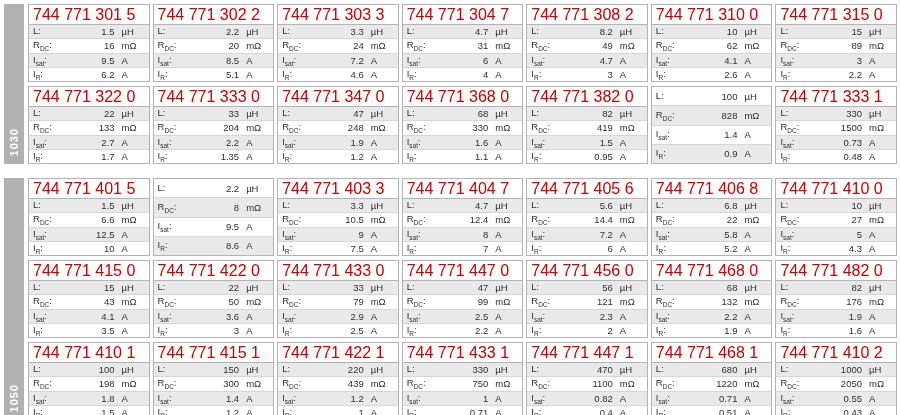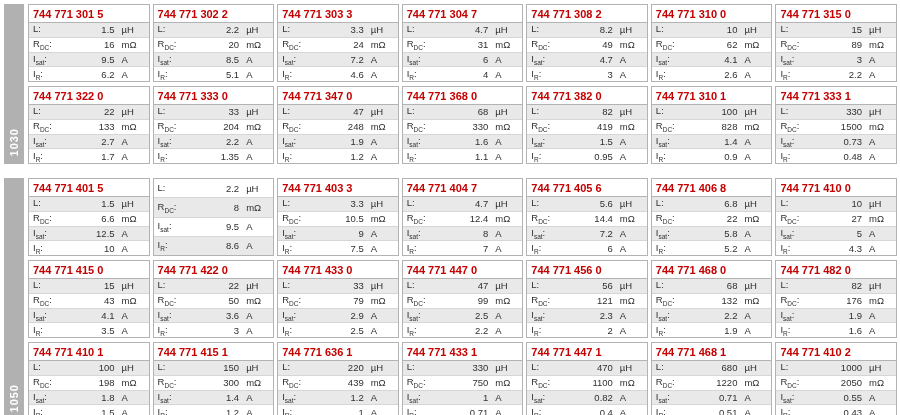--- a/index.html
+++ b/index.html
@@ -34,21 +34,21 @@
     background: #ffffff;
     border: 1px solid #b3b3b3;
     box-sizing: border-box;
     display: flex; flex-direction: column;
     overflow: hidden;
   }
   .card-header {
     flex: 0 0 16px;
     display: flex; align-items: center;
     padding: 1px 4px 0 4px;
-    font-size: 11px; font-weight: bold; color: #c40000;
+    font-size: 16px; font-weight: normal; color: #c40000;
     border-bottom: 1px solid #b3b3b3;
     white-space: nowrap;
     text-align: center;
   }
   .spec-row {
     flex: 1;
     display: flex; align-items: center;
     padding: 0 5px 0 4px;
     font-size: 9.5px; color: #303030;
     white-space: nowrap;
@@ -352,21 +352,20 @@
       <span class="spec-unit unit">A</span>
     </div>
     <div class="spec-row">
       <span class="spec-label"><span class="base">I</span><sub class="sub">R</sub><span class="colon">:</span></span>
       <span class="spec-value val">0.95</span>
       <span class="spec-unit unit">A</span>
     </div>
   </div>
 
   <div class="card">
-    <div class="card-header">744 771 310 1</div>
     <div class="spec-row">
       <span class="spec-label"><span class="base">L</span><sub class="sub"></sub><span class="colon">:</span></span>
       <span class="spec-value val">100</span>
       <span class="spec-unit unit">µH</span>
     </div>
     <div class="spec-row">
       <span class="spec-label"><span class="base">R</span><sub class="sub">DC</sub><span class="colon">:</span></span>
       <span class="spec-value val">828</span>
       <span class="spec-unit unit">mΩ</span>
     </div>
@@ -789,21 +788,21 @@
       <span class="spec-unit unit">A</span>
     </div>
     <div class="spec-row">
       <span class="spec-label"><span class="base">I</span><sub class="sub">R</sub><span class="colon">:</span></span>
       <span class="spec-value val">1.2</span>
       <span class="spec-unit unit">A</span>
     </div>
   </div>
 
   <div class="card">
-    <div class="card-header">744 771 636 1</div>
+    <div class="card-header">744 771 422 1</div>
     <div class="spec-row">
       <span class="spec-label"><span class="base">L</span><sub class="sub"></sub><span class="colon">:</span></span>
       <span class="spec-value val">220</span>
       <span class="spec-unit unit">µH</span>
     </div>
     <div class="spec-row">
       <span class="spec-label"><span class="base">R</span><sub class="sub">DC</sub><span class="colon">:</span></span>
       <span class="spec-value val">439</span>
       <span class="spec-unit unit">mΩ</span>
     </div>

